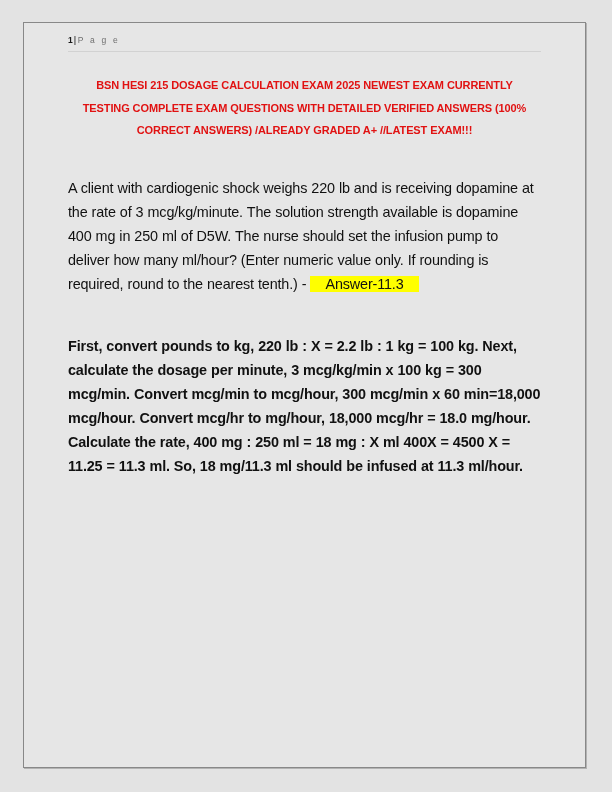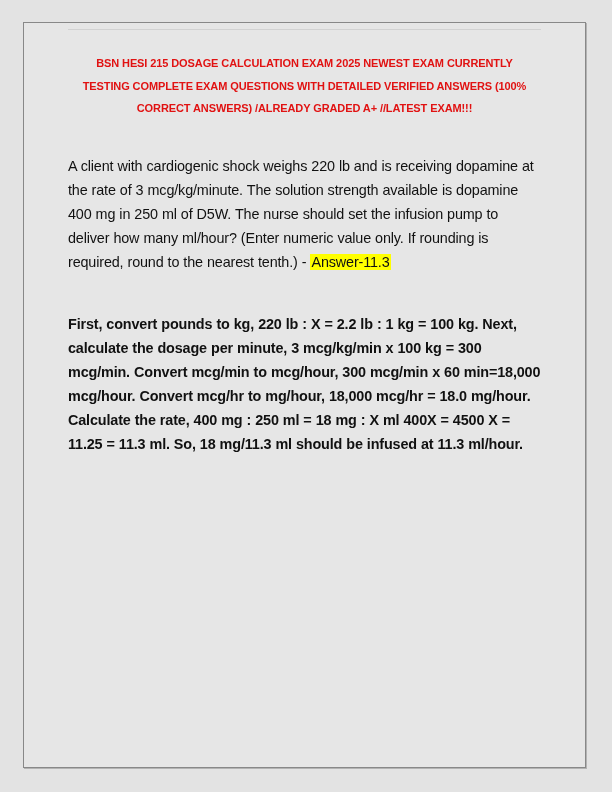--- a/index.html
+++ b/index.html
@@ -95,29 +95,32 @@
   .para.rationale {
     margin-top: 38px;
     font-weight: bold;
   }
   .para.next-question {
     margin-top: 44px;
   }
   mark.hl {
     background: #ffff00;
     color: #111111;
-    padding: 0 1px;
+    padding: 0 15px;
   }
 </style>
 </head>
 <body>
 
 <div class="page-sheet">
   <div class="page-inner">
 
+    <div class="running-header">
+      <span class="pg-num">1</span><span class="pg-bar">|</span><span class="pg-word">P a g e</span>
+    </div>
     <hr class="header-rule">
 
     <div class="doc-title">BSN HESI 215 DOSAGE CALCULATION EXAM 2025 NEWEST EXAM CURRENTLY TESTING COMPLETE EXAM QUESTIONS WITH DETAILED VERIFIED ANSWERS (100% CORRECT ANSWERS) /ALREADY GRADED A+ //LATEST EXAM!!!</div>
 
     <div class="body-block">
 
       <p class="para"><span>A client with cardiogenic shock weighs 220 lb and is receiving dopamine at the rate of 3 mcg/kg/minute. The solution strength available is dopamine 400 mg in 250 ml of D5W. The nurse should set the infusion pump to deliver how many ml/hour? (Enter numeric value only. If rounding is required, round to the nearest tenth.) - </span><mark class="hl">Answer-11.3</mark></p>
 
       <p class="para rationale">First, convert pounds to kg, 220 lb : X = 2.2 lb : 1 kg = 100 kg. Next, calculate the dosage per minute, 3 mcg/kg/min x 100 kg = 300 mcg/min. Convert mcg/min to mcg/hour, 300 mcg/min x 60 min=18,000 mcg/hour. Convert mcg/hr to mg/hour, 18,000 mcg/hr = 18.0 mg/hour. Calculate the rate, 400 mg : 250 ml = 18 mg : X ml 400X = 4500 X = 11.25 = 11.3 ml. So, 18 mg/11.3 ml should be infused at 11.3 ml/hour.</p>
 

